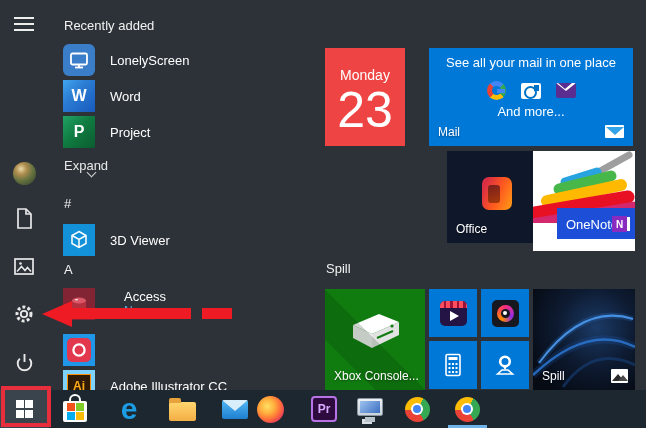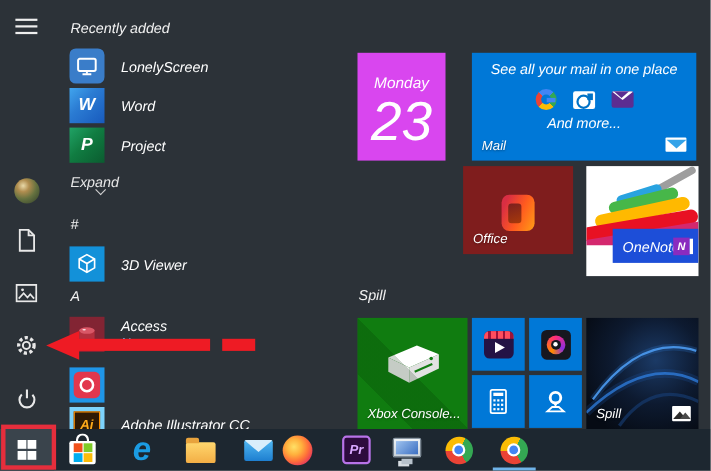--- a/index.html
+++ b/index.html
@@ -1,18 +1,18 @@
 <!DOCTYPE html>
 <html><head>
 <meta charset="utf-8">
 <style>
   * { margin:0; padding:0; box-sizing:border-box; }
   html,body { width:646px; height:428px; }
   .screen { position:relative; width:646px; height:428px; background:#2c3238;
-            font-family:"Liberation Sans", sans-serif; color:#fff; overflow:hidden;font-style:italic; }
+            font-family:"Liberation Sans", sans-serif; color:#fff; overflow:hidden; }
 
   
   .rail { position:absolute; left:0; top:0; width:48px; bottom:38px; }
   .rail-btn { position:absolute; left:4px; width:40px; height:40px; display:flex;
               align-items:center; justify-content:center; cursor:pointer; }
   .rb-menu{top:4px} .rb-user{top:153px} .rb-docs{top:198px}
   .rb-pics{top:246px} .rb-gear{top:294px} .rb-power{top:342px}
   .hamburger { width:20px; }
   .hamburger i { display:block; height:2px; background:#eee; margin:4px 0; }
   .avatar { width:23px; height:23px; border-radius:50%;
@@ -21,21 +21,21 @@
   
   .apps { position:absolute; left:63px; top:0; width:258px; height:390px; overflow:hidden; }
   .list-header { position:absolute; left:1px; font-size:13px; color:#f2f2f2; }
   .lh-recent{top:18px} .lh-hash{top:196px} .lh-a{top:262px}
   .app-row { position:absolute; left:0; height:32px; width:100%; display:flex;
              align-items:center; cursor:pointer; }
   .r1{top:44px}.r2{top:80px}.r3{top:116px}.r4{top:224px}.r5{top:288px}.r6{top:334px}.r7{top:370px}
   .app-ic { width:32px; height:32px; flex:none; position:relative; display:flex;
             align-items:center; justify-content:center; font-weight:bold; }
   .app-label { margin-left:15px; font-size:13px; color:#fff; }
-  .label-stack { margin-left:15px; line-height:15px; }
+  .label-stack { margin-left:29px; line-height:15px; }
   .label-stack .app-label { margin-left:0; display:block; }
   .badge-new { font-size:12px; color:#58b2e8; display:block; }
   .expand-row { position:absolute; top:158px; left:1px; display:flex; align-items:center;
                 font-size:13px; color:#e8e8e8; cursor:pointer;flex-direction:column; }
   .chev { width:7px; height:7px; border-right:1.5px solid #d0d0d0; border-bottom:1.5px solid #d0d0d0;
           transform:rotate(45deg); margin-left:10px; margin-top:-4px; }
 
   .ic-lonely { background:#3a7dc9; border-radius:6px; }
   .ic-word { background:linear-gradient(135deg,#41a5ee 0%,#2b7cd3 40%,#185abd 100%); font-size:16px; }
   .ic-project { background:linear-gradient(135deg,#21a366 0%,#107c41 45%,#0b5c30 100%); font-size:16px; }
@@ -47,21 +47,21 @@
   .ic-ai { background:#7dd3fc; }
   .ai-core { width:24px; height:24px; background:#2e1a05; border:1px solid #ff8f00;
              display:flex; align-items:center; justify-content:center;
              color:#ffab1a; font-weight:bold; font-size:12px; }
 
   
   .tiles { position:absolute; left:325px; top:0; width:321px; height:390px; }
   .tile { position:absolute; cursor:pointer; }
   .tile-label { position:absolute; left:9px; bottom:7px; font-size:12px; color:#fff;
                 text-shadow:0 1px 2px rgba(0,0,0,.4); }
-  .t-cal { left:0; top:48px; width:80px; height:98px; background:#d946ef; }
+  .t-cal { left:0; top:48px; width:80px; height:98px; background:#ef4444; }
   .cal-weekday { margin-top:19px; text-align:center; font-size:14px; }
   .cal-day { text-align:center; font-size:50px; font-weight:200; line-height:1; margin-top:2px; }
   .t-mail { left:104px; top:48px; width:204px; height:98px; background:#0078d7; }
   .mail-headline { margin-top:7px; text-align:center; font-size:13px; }
   .mail-icons { position:absolute; top:33px; left:0; right:0; display:flex;
                 justify-content:center; align-items:center; gap:15px; }
   .mail-more { position:absolute; top:56px; width:100%; text-align:center; font-size:13px; }
   .g-ic { width:19px; height:19px; border-radius:50%; position:relative;
     background:conic-gradient(from -45deg,#4285f4 0 25%,#34a853 25% 50%,#fbbc05 50% 75%,#ea4335 75% 100%); }
   .g-ic::before { content:""; position:absolute; inset:5px; background:#0078d7; border-radius:50%; }
@@ -72,21 +72,21 @@
   .outlook-ic::after { content:""; position:absolute; right:2px; top:2px; width:5px; height:6px; background:#0072c6; }
   .pmail-ic { width:20px; height:15px; background:#5c2d91; border-radius:2px; position:relative; overflow:hidden; }
   .pmail-ic::before { content:""; position:absolute; left:0; top:0; border-left:10px solid transparent;
                       border-right:10px solid transparent; border-top:8px solid #fff; }
   .pmail-ic::after { content:""; position:absolute; left:2.5px; top:0; border-left:7.5px solid transparent;
                      border-right:7.5px solid transparent; border-top:6px solid #5c2d91; }
   .mail-badge { position:absolute; right:9px; bottom:8px; width:19px; height:13px; background:#fff;
                 border-radius:1px; overflow:hidden; }
   .mail-badge::before { content:""; position:absolute; left:0.5px; top:2px; border-left:9px solid transparent;
                         border-right:9px solid transparent; border-top:8px solid #35a3e8; }
-  .t-office { left:96px; top:151px; width:100px; height:80px; background:#7f1d1d; }
+  .t-office { left:122px; top:151px; width:100px; height:92px; background:#0f172a; }
   .office-logo { position:absolute; left:35px; top:26px; width:30px; height:33px;
     background:linear-gradient(115deg,#d92e43 15%,#ff5a1f 55%,#ff9e16 100%);
     border-radius:7px; overflow:hidden; }
   .office-logo::before { content:""; position:absolute; left:6px; top:8px; width:12px; height:18px;
     background:linear-gradient(160deg,#7a1f1f,#a83a0a); border-radius:3px; }
   .t-onenote { left:208px; top:151px; width:102px; height:100px; background:#fff; overflow:hidden; }
   .on-band { position:absolute; left:0; right:0; bottom:12px; height:31px; background:#1d4ed8;margin-left:24px; }
   .on-label { position:absolute; left:9px; bottom:7px; font-size:13px; color:#fff; }
   .on-badge { position:absolute; right:8px; bottom:7px; width:15px; height:16px; background:#8a2bbf;
               display:flex; align-items:center; justify-content:center;

